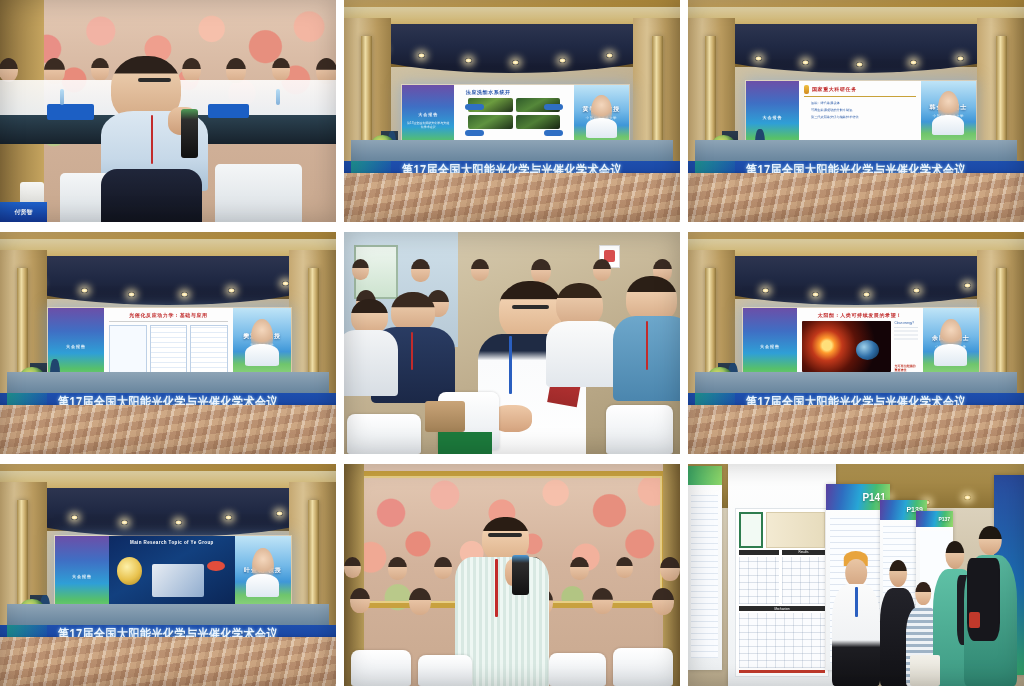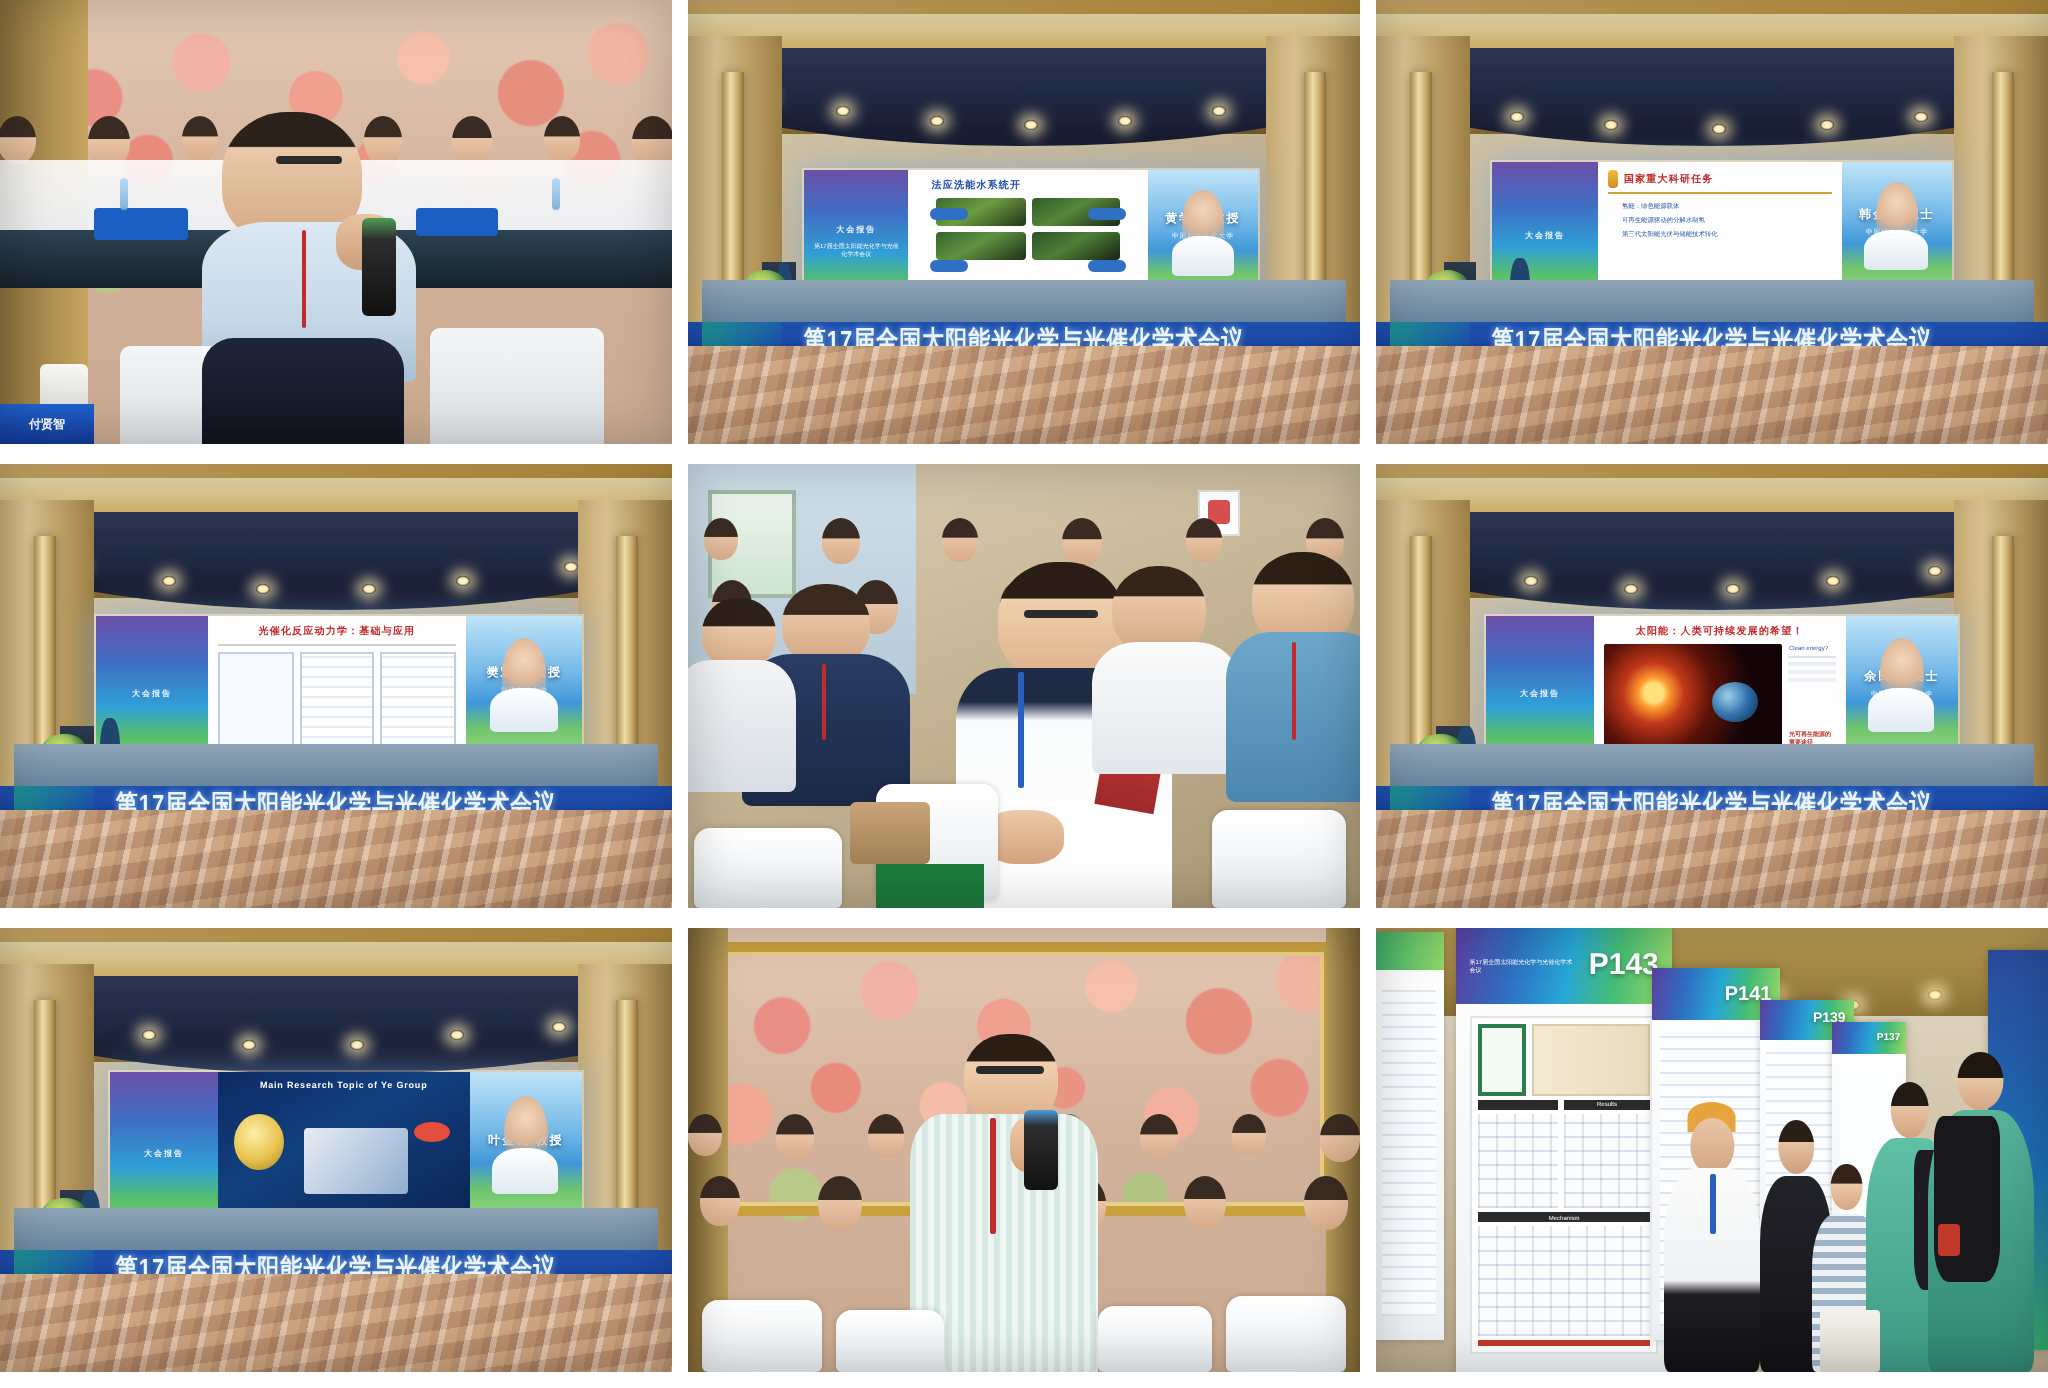--- a/index.html
+++ b/index.html
@@ -653,24 +653,20 @@
       <div class="spot" style="left:70%;top:16%;"></div>
       <div class="spot" style="left:82%;top:14%;"></div>
 
       <div class="posterBoard" style="left:0;top:1%;width:10%;height:92%;">
         <div style="position:absolute;left:0;right:0;top:0;height:9%;background:linear-gradient(90deg,#3fae6a,#8ed86a);"></div>
         <div style="position:absolute;left:10%;right:10%;top:14%;bottom:6%;background:
           repeating-linear-gradient(0deg, rgba(120,150,190,.2) 0 1px, transparent 1px 6px), #fafcff;"></div>
       </div>
 
       <div class="posterBoard" style="left:12%;top:0;width:32%;height:100%;">
-        <div class="posterHdr" style="height:17%;">
-          <span style="position:absolute;left:6%;font-size:3px;color:#fff;max-width:50%;line-height:1.4;">第17届全国太阳能光化学与光催化学术会议</span>
-          <span class="posterNo" style="font-size:15px;">P143</span>
-        </div>
         <div class="posterBody" style="top:20%;">
           <div style="display:flex;gap:3px;height:22%;">
             <div style="width:28%;border:2px solid #2e7d4f;background:#f2faf4;"></div>
             <div class="pb-strip" style="flex:1;"></div>
           </div>
           <div style="display:flex;gap:3px;flex:1;">
             <div style="width:46%;display:flex;flex-direction:column;gap:2px;">
               <div class="pb-dark" style="height:5px;"></div>
               <div class="pb-grid" style="flex:1;"></div>
             </div>

